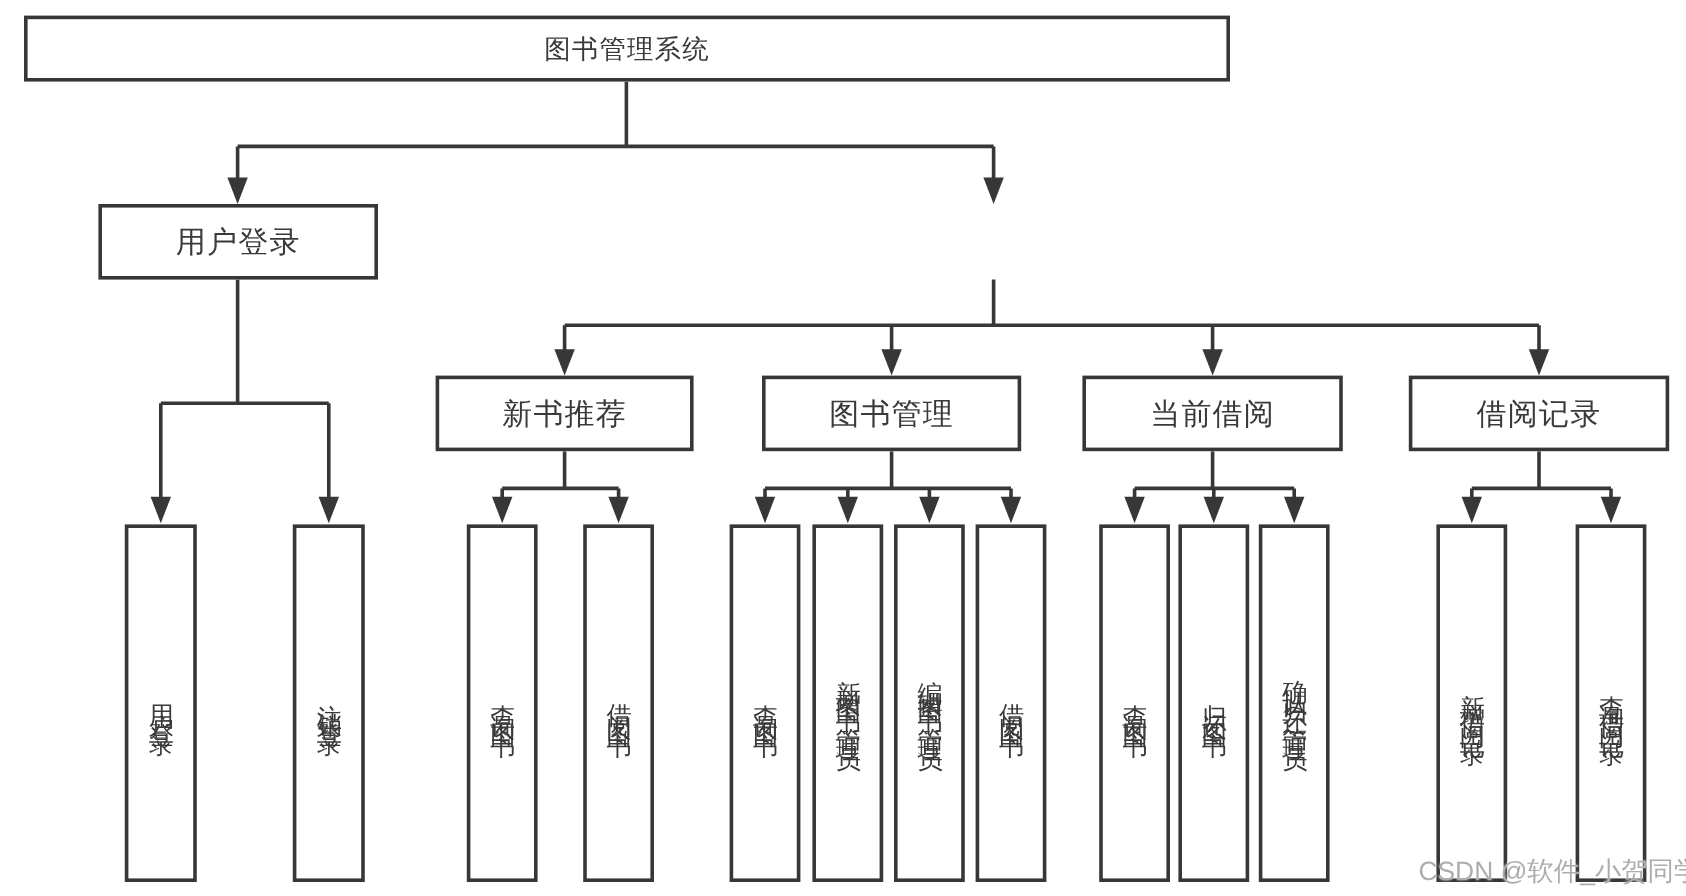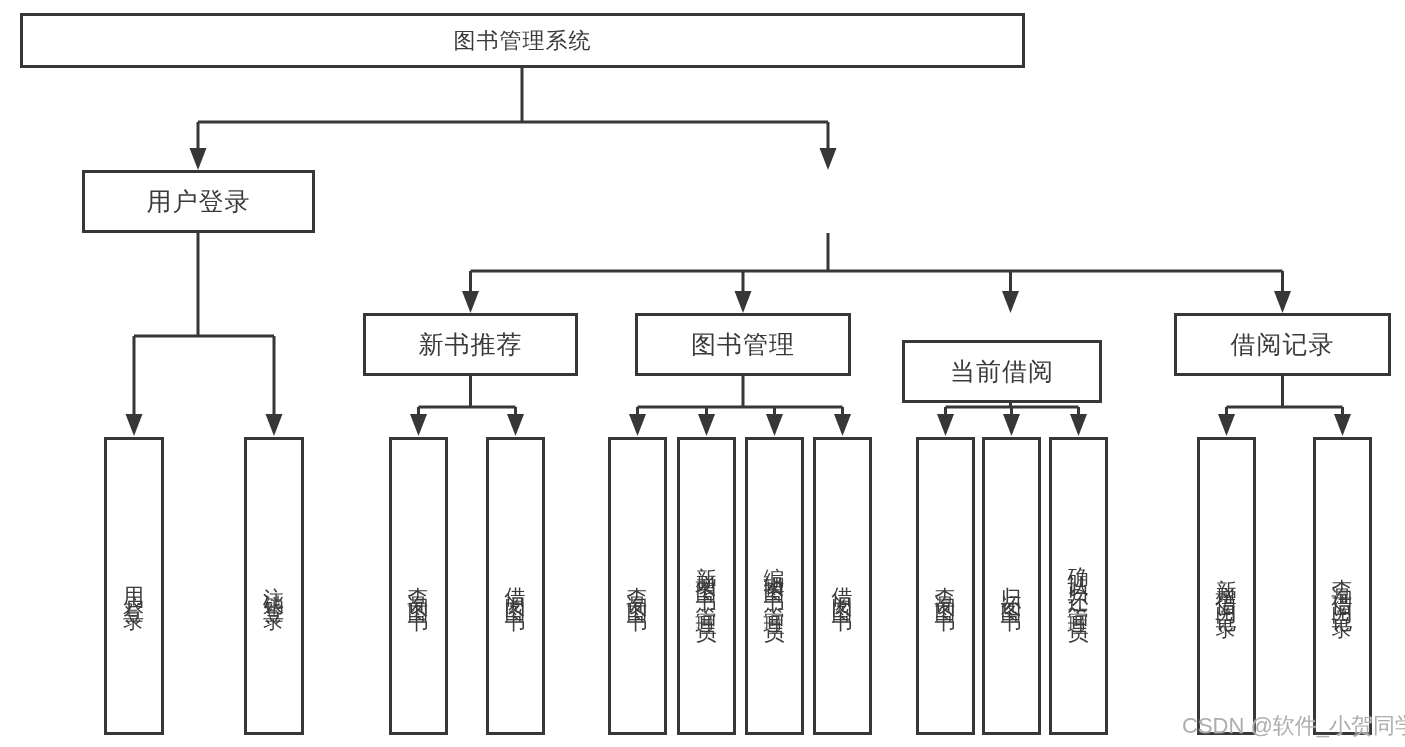--- a/index.html
+++ b/index.html
@@ -102,21 +102,21 @@
   <div class="hbox lvl" style="left:82px;width:233px;">
     <span>用户登录</span>
   </div>
 
   <div class="hbox lvl2" style="left:363px;width:215px;text-align:center;">
     <span>新书推荐</span>
   </div>
   <div class="hbox lvl2" style="left:635px;width:216px;">
     <span>图书管理</span>
   </div>
-  <div class="hbox lvl2" style="left:902px;width:200px;margin-top:27px;">
+  <div class="hbox lvl2" style="left:902px;width:217px;">
     <span>当前借阅</span>
   </div>
   <div class="hbox lvl2" style="left:1174px;width:217px;">
     <span>借阅记录</span>
   </div>
 
   <div class="vbox" style="left:104px;width:60px;">
     <span>用户登录</span>
   </div>
   <div class="vbox" style="left:244px;width:60px;">

